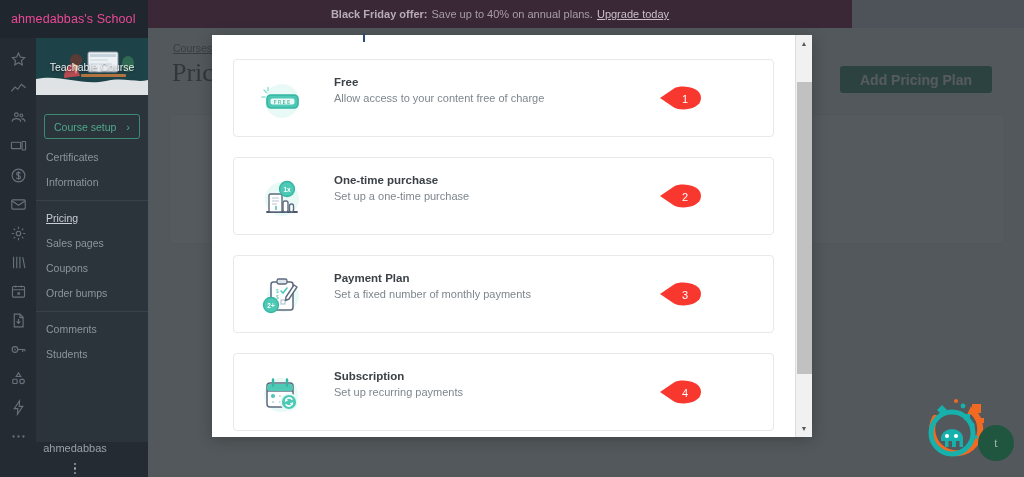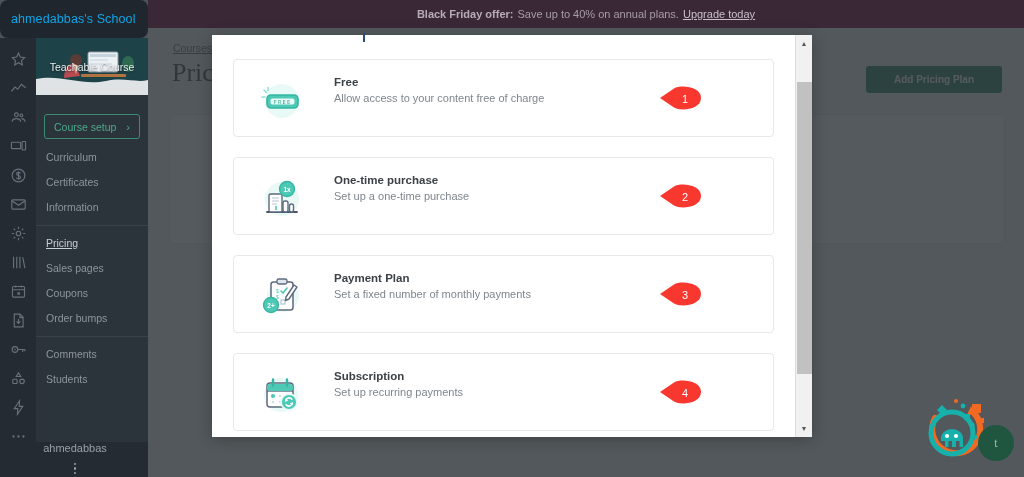--- a/index.html
+++ b/index.html
@@ -6,23 +6,23 @@
   html, body {
     width: 1024px; height: 477px;
     font-family: "Liberation Sans", sans-serif;
     overflow: hidden; background: #4d5358;
   }
   #app { position: relative; width: 1024px; height: 477px; }
 
   
   .school-header {
     position: absolute; left: 0; top: 0; width: 148px; height: 38px;
-    background: #1f262d; color: #0ea5e9;
+    background: #1f262d; color: #ec4899;
     display: flex; align-items: center; padding-left: 11px;
-    font-size: 12.5px; letter-spacing: .1px; z-index: 6; border-radius: 8px;
+    font-size: 12.5px; letter-spacing: .1px; z-index: 6;
   }
   .icon-rail {
     position: absolute; left: 0; top: 38px; width: 36px; height: 439px;
     background: #242b33; z-index: 6;
     display: flex; flex-direction: column; align-items: center;
     padding-top: 10px; gap: 6px;
   }
   .rail-ico {
     width: 30px; height: 23px; display: flex; align-items: center;
     justify-content: center; color: #747e88; opacity: .85;
@@ -62,21 +62,21 @@
     position: absolute; left: 0; top: 442px; width: 148px; height: 35px;
     background: #242b33; color: #98a0a8; z-index: 6;
     display: flex; align-items: center; padding: 0 9px 0 11px;
     font-size: 11px; justify-content: space-between; flex-direction: column;
   }
   .kebab { display: flex; flex-direction: column; gap: 2px; padding: 3px 5px; }
   .kebab i { width: 2.5px; height: 2.5px; border-radius: 50%; background: #98a0a8; display: block; }
 
   
   .promo {
-    position: absolute; left: 148px; top: 0; width: 876px; height: 28px;
+    position: absolute; left: 148px; top: 0; width: 704px; height: 28px;
     background: #3a2836; color: #a99daa;
     display: flex; align-items: center; justify-content: center;
     font-size: 11px; gap: 4px; z-index: 4;
   }
   .promo b { font-weight: bold; color: #b8acb8; }
   .promo a { color: #c8bfca; text-decoration: underline; }
 
   
   .main {
     position: absolute; left: 148px; top: 28px; width: 876px; height: 449px;
@@ -84,23 +84,23 @@
   }
   .crumb {
     position: absolute; left: 25px; top: 14px; font-size: 10.5px; color: #5b6268;
   }
   .crumb a { color: #5b6268; text-decoration: underline; }
   .page-title {
     position: absolute; left: 24px; top: 30px; font-size: 26px;
     color: #33383d; font-family: "Liberation Serif", serif; font-weight: normal;
   }
   .add-btn {
-    position: absolute; right: 22px; top: 38px; height: 27px; padding: 0 28px;
+    position: absolute; right: 32px; top: 38px; height: 27px; padding: 0 20px;
     background: #1e7a5f; color: #fff; border: 0; border-radius: 3px;
-    font-size: 10px; font-weight: bold;
+    font-size: 14px; font-weight: bold;
     display: flex; align-items: center; font-family: "Liberation Sans", sans-serif;
   }
   .bg-card {
     position: absolute; left: 21px; top: 86px; width: 836px; height: 130px;
     background: #fff; border-radius: 5px; border: 1px solid #e3e5e7;
   }
   .dim {
     position: absolute; left: 148px; top: 28px; width: 876px; height: 449px;
     background: rgba(48,54,59,.82); z-index: 2;
   }
@@ -267,21 +267,20 @@
       </svg>
       <div class="tlabel">Teachable Course</div>
     </div>
 
     <div class="setup-btn">
       <span>Course setup</span>
       <span class="chev">›</span>
     </div>
 
     <div class="nav-list">
-      <div class="nav-item">Curriculum</div>
       <div class="nav-item">Certificates</div>
       <div class="nav-item">Information</div>
       <div class="nav-sep"></div>
       <div class="nav-item active">Pricing</div>
       <div class="nav-item">Sales pages</div>
       <div class="nav-item">Coupons</div>
       <div class="nav-item">Order bumps</div>
       <div class="nav-sep"></div>
       <div class="nav-item">Comments</div>
       <div class="nav-item">Students</div>

